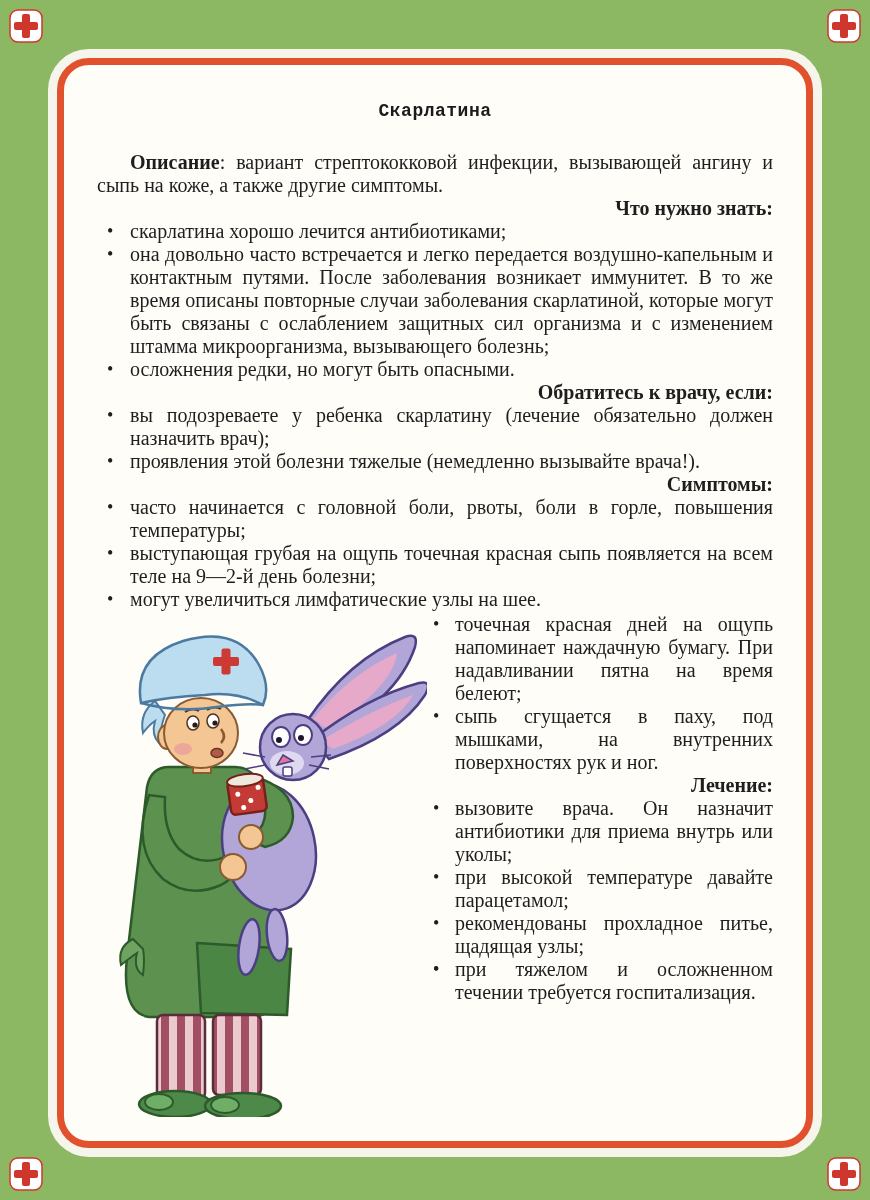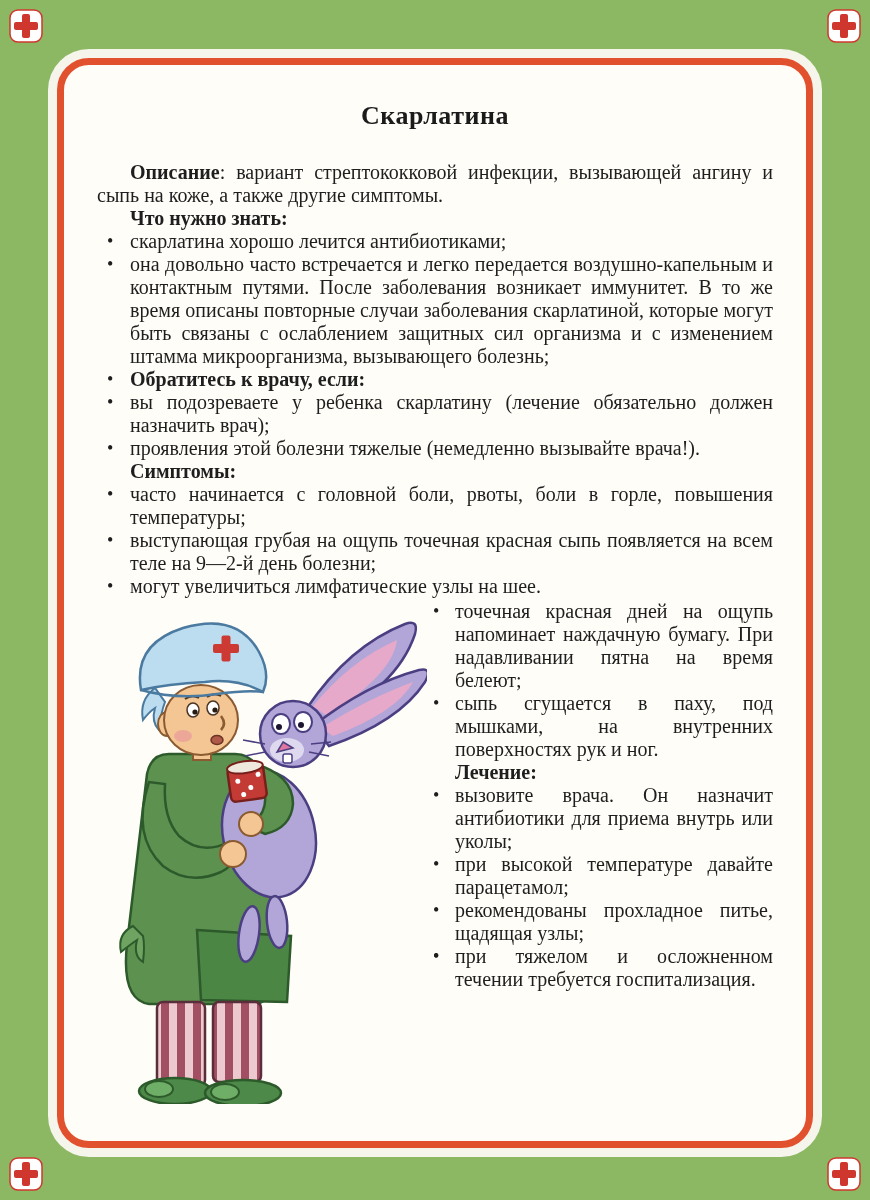--- a/index.html
+++ b/index.html
@@ -23,35 +23,36 @@
     background: #fffdf8;
     border: 7px solid #e2512d;
     border-radius: 32px;
     box-shadow: 0 0 0 9px #f5f5ec;
     padding: 26px 33px 8px 33px;
   }
 
   .title {
     text-align: center;
     font-weight: bold;
-    font-size: 26px;
+    font-size: 18px;
     letter-spacing: 0.5px;
     color: #1b1b1b;
     margin: 10px 0 30px 0;
+    font-family: Liberation Mono, monospace;
   }
 
   .content {
     font-size: 20px;
     line-height: 23px;
     color: #1e1e1e;
     text-align: justify;
   }
   .para.indent { text-indent: 33px; }
   .bold { font-weight: bold; }
-  .heading { font-weight: bold; padding-left: 33px; text-align: left; }
+  .heading { font-weight: bold; padding-left: 33px; text-align: right; }
   .bullet { position: relative; padding-left: 33px; }
   .bullet .marker {
     position: absolute; left: 10px; top: 0;
     font-size: 18px;
   }
 
   .columns { display: flex; margin-top: 2px; }
   .col-left { flex: 0 0 332px; position: relative; }
   .col-right { flex: 1; }
   .col-right .heading { padding-left: 26px; }
@@ -95,21 +96,21 @@
 <div class="card">
   <h1 class="title">Скарлатина</h1>
 
   <div class="content">
 
     <p class="para indent"><span class="bold">Описание</span><span>: вариант стрептококковой инфекции, вызывающей ангину и сыпь на коже, а также другие симптомы.</span></p>
 
     <div class="heading">Что нужно знать:</div>
     <div class="bullet"><span class="marker">•</span><span>скарлатина хорошо лечится антибиотиками;</span></div>
     <div class="bullet"><span class="marker">•</span><span>она довольно часто встречается и легко передается воздушно-капельным и контактным путями. После заболевания возникает иммунитет. В то же время описаны повторные случаи заболевания скарлатиной, которые могут быть связаны с ослаблением защитных сил организма и с изменением штамма микроорганизма, вызывающего болезнь;</span></div>
-    <div class="bullet"><span class="marker">•</span></div>
+    <div class="bullet"><span class="marker">•</span><span>осложнения редки, но могут быть опасными.</span></div>
 
     <div class="heading">Обратитесь к врачу, если:</div>
     <div class="bullet"><span class="marker">•</span><span>вы подозреваете у ребенка скарлатину (лечение обязательно должен назначить врач);</span></div>
     <div class="bullet"><span class="marker">•</span><span>проявления этой болезни тяжелые (немедленно вызывайте врача!).</span></div>
 
     <div class="heading">Симптомы:</div>
     <div class="bullet"><span class="marker">•</span><span>часто начинается с головной боли, рвоты, боли в горле, повышения температуры;</span></div>
     <div class="bullet"><span class="marker">•</span><span>выступающая грубая на ощупь точечная красная сыпь появляется на всем теле на 9—2-й день болезни;</span></div>
     <div class="bullet"><span class="marker">•</span><span>могут увеличиться лимфатические узлы на шее.</span></div>
 

